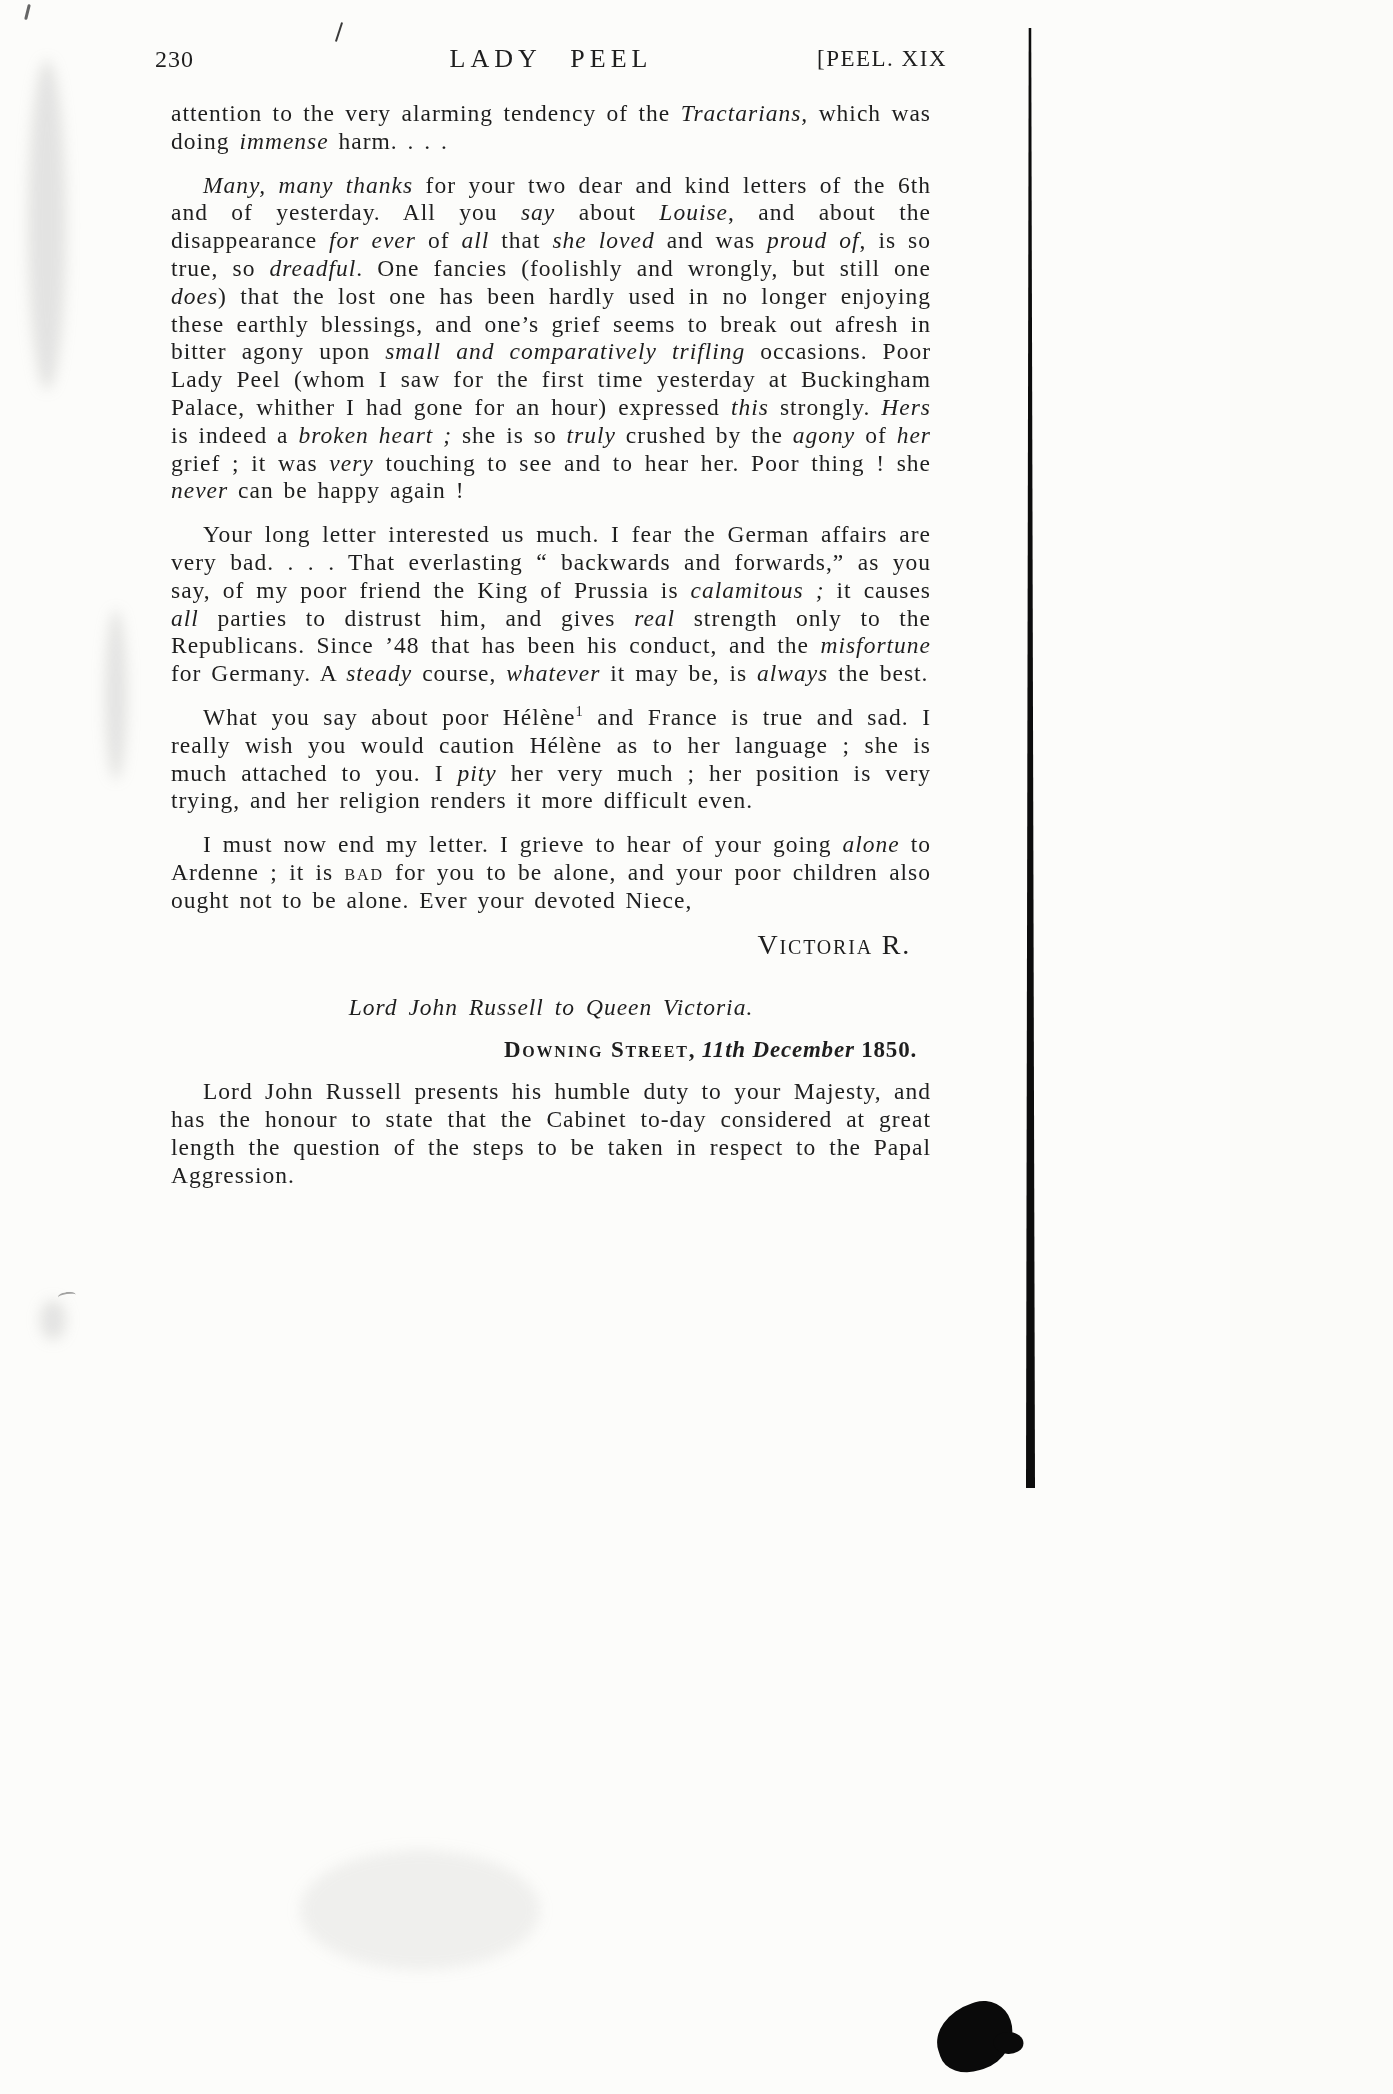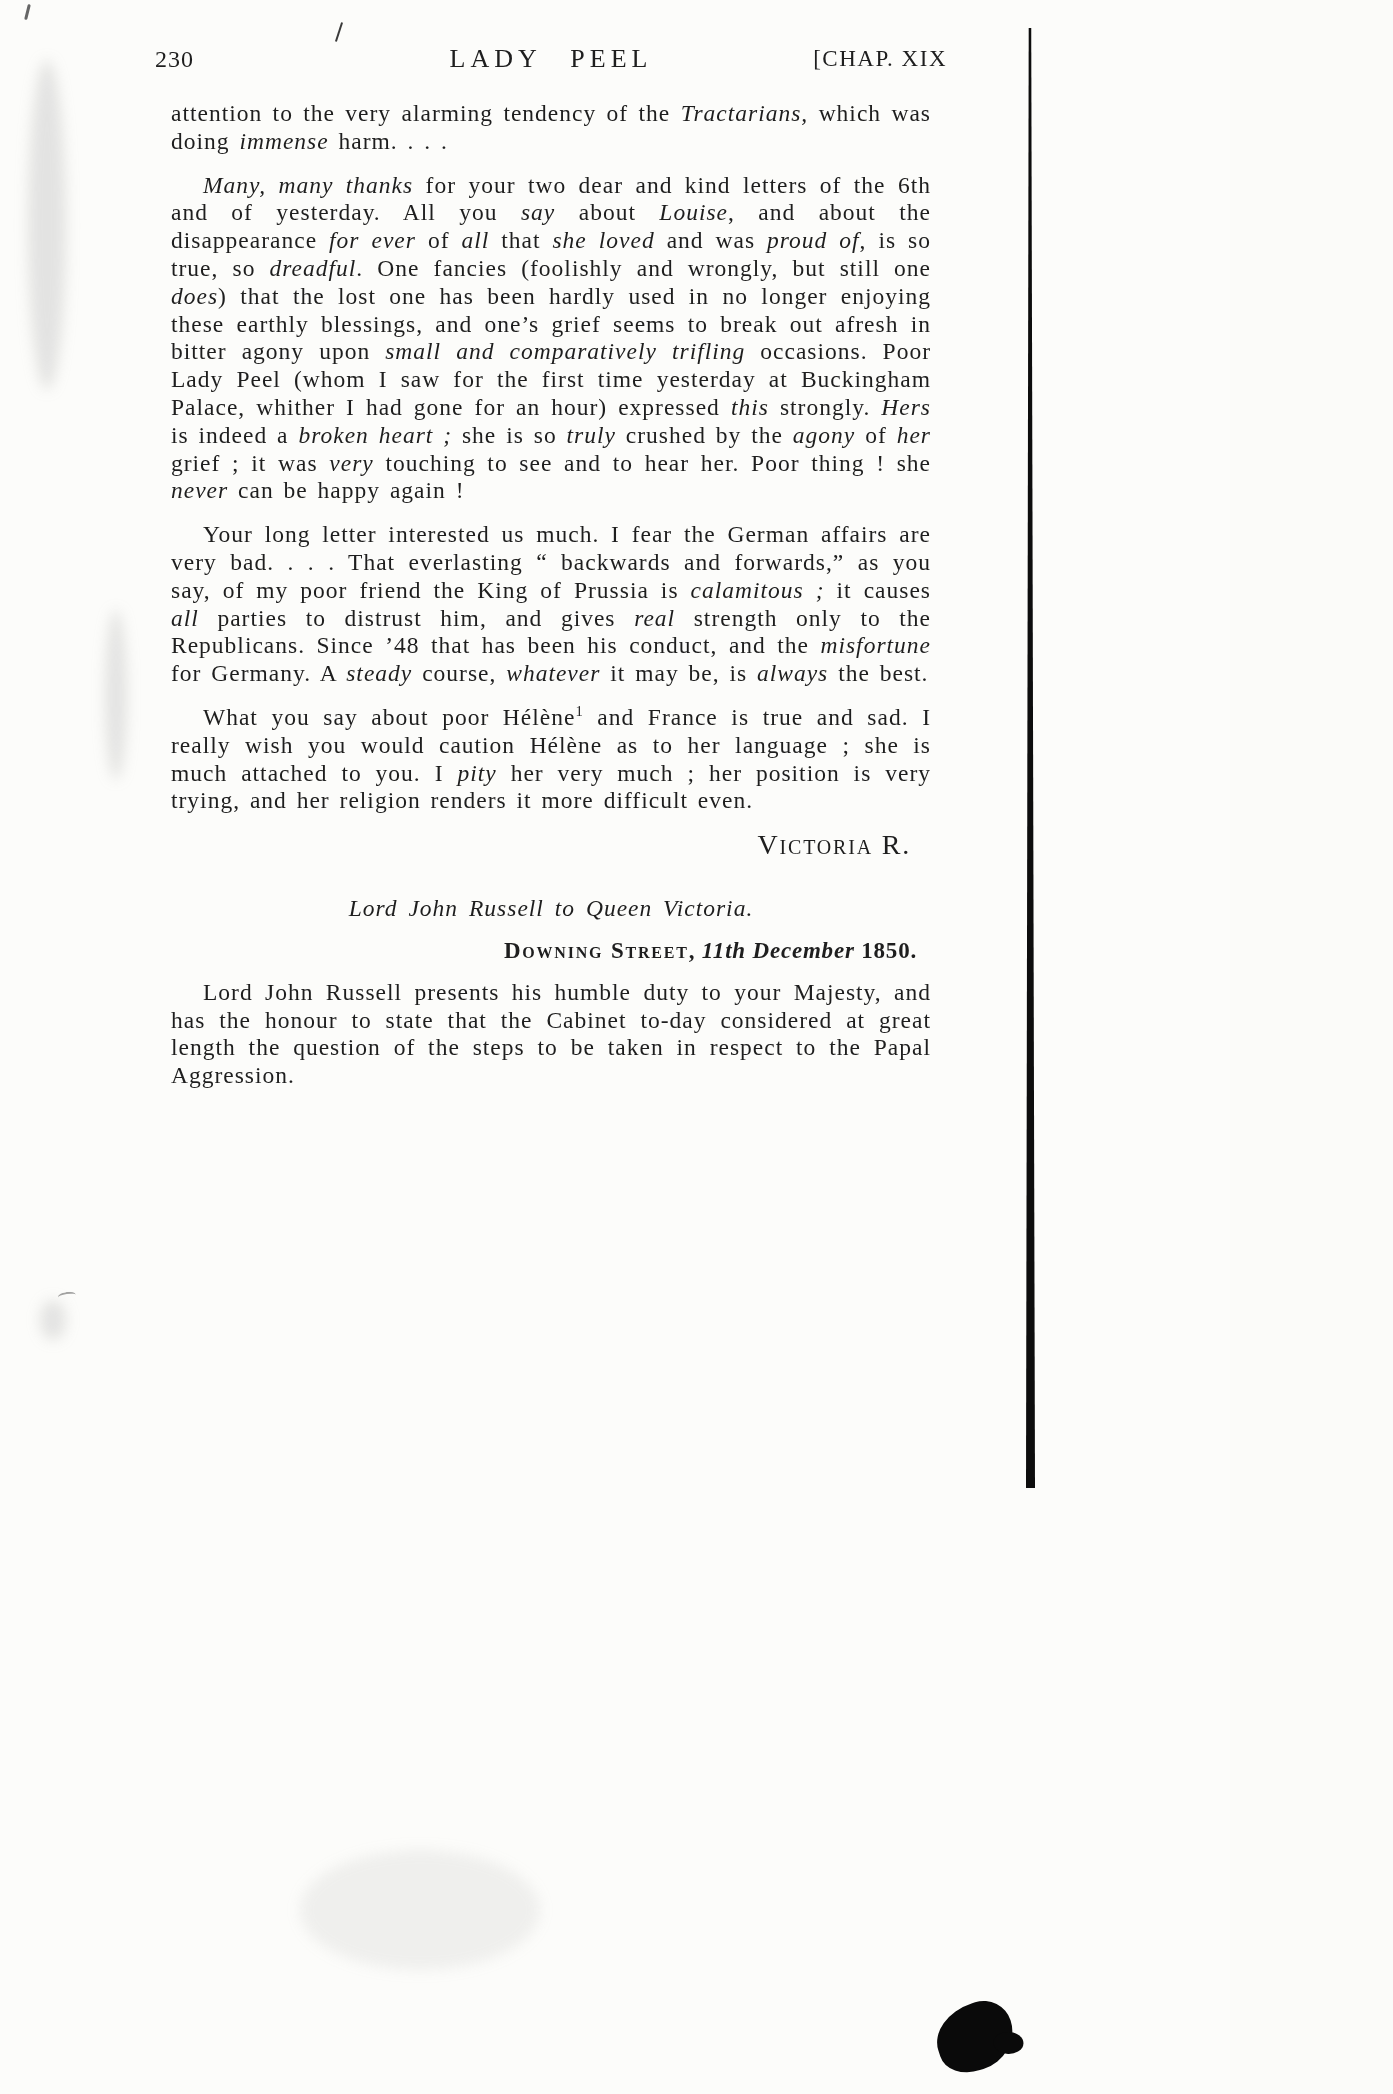--- a/index.html
+++ b/index.html
@@ -150,28 +150,29 @@
   <div class="smudge s4"></div>
   <div class="mark-top-left"></div>
   <div class="mark-top-slash"></div>
   <div class="mark-tilde"></div>
 
   <div class="text-block">
 
     <div class="running-head">
       <span class="pagenum">230</span>
       <span class="head-title">LADY PEEL</span>
-      <span class="chap">[CHAP. XIX</span>
+      <span class="chap">[PEEL. XIX</span>
     </div>
 
     <div class="letter">
       <p class="para"><span>attention to the very alarming tendency of the </span><span class="it">Tractarians,</span><span> which was doing </span><span class="it">immense</span><span> harm. . . .</span></p>
       <p class="para indent"><span class="it">Many, many thanks</span><span> for your two dear and kind letters of the 6th and of yesterday.  All you </span><span class="it">say</span><span> about </span><span class="it">Louise</span><span>, and about the disappearance </span><span class="it">for ever</span><span> of </span><span class="it">all</span><span> that </span><span class="it">she loved</span><span> and was </span><span class="it">proud of</span><span>, is so true, so </span><span class="it">dreadful</span><span>.  One fancies (foolishly and wrongly, but still one </span><span class="it">does</span><span>) that the lost one has been hardly used in no longer enjoying these earthly blessings, and one’s grief seems to break out afresh in bitter agony upon </span><span class="it">small and comparatively trifling</span><span> occasions.  Poor Lady Peel (whom I saw for the first time yesterday at Buckingham Palace, whither I had gone for an hour) expressed </span><span class="it">this</span><span> strongly.  </span><span class="it">Hers</span><span> is indeed a </span><span class="it">broken heart ;</span><span> she is so </span><span class="it">truly</span><span> crushed by the </span><span class="it">agony</span><span> of </span><span class="it">her</span><span> grief ; it was </span><span class="it">very</span><span> touching to see and to hear her.  Poor thing ! she </span><span class="it">never</span><span> can be happy again !</span></p>
       <p class="para indent"><span>Your long letter interested us much.  I fear the German affairs are very bad. . . .  That everlasting  “ backwards and forwards,” as you say, of my poor friend the King of Prussia is </span><span class="it">calamitous ;</span><span> it causes </span><span class="it">all</span><span> parties to distrust him, and gives </span><span class="it">real</span><span> strength only to the Republicans.  Since ’48 that has been his conduct, and the </span><span class="it">misfortune</span><span> for Germany.  A </span><span class="it">steady</span><span> course, </span><span class="it">whatever</span><span> it may be, is </span><span class="it">always</span><span> the best.</span></p>
       <p class="para indent"><span>What you say about poor Hélène</span><span class="sup">1</span><span> and France is true and sad. I really wish you would caution Hélène as to her language ; she is much attached to you.  I </span><span class="it">pity</span><span> her very much ;  her position is very trying, and her religion renders it more difficult even.</span></p>
+      <p class="para indent"><span>I must now end my letter.  I grieve to hear of your going </span><span class="it">alone</span><span> to Ardenne ;  it is </span><span class="sc">bad</span><span> for you to be alone, and your poor children also ought not to be alone.  Ever your devoted Niece,</span></p>
       <p class="signature"><span class="sc">Victoria R.</span></p>
     </div>
 
     <div class="letter2">
       <p class="letter-heading">Lord John Russell to Queen Victoria.</p>
       <p class="dateline"><span class="sc">Downing Street</span><span>, </span><span class="it">11th December</span><span> 1850.</span></p>
       <p class="para indent first"><span>Lord John Russell presents his humble duty to your Majesty, and has the honour to state that the Cabinet to-day considered at great length the question of the steps to be taken in respect to the Papal Aggression.</span></p>
     </div>
 
 

